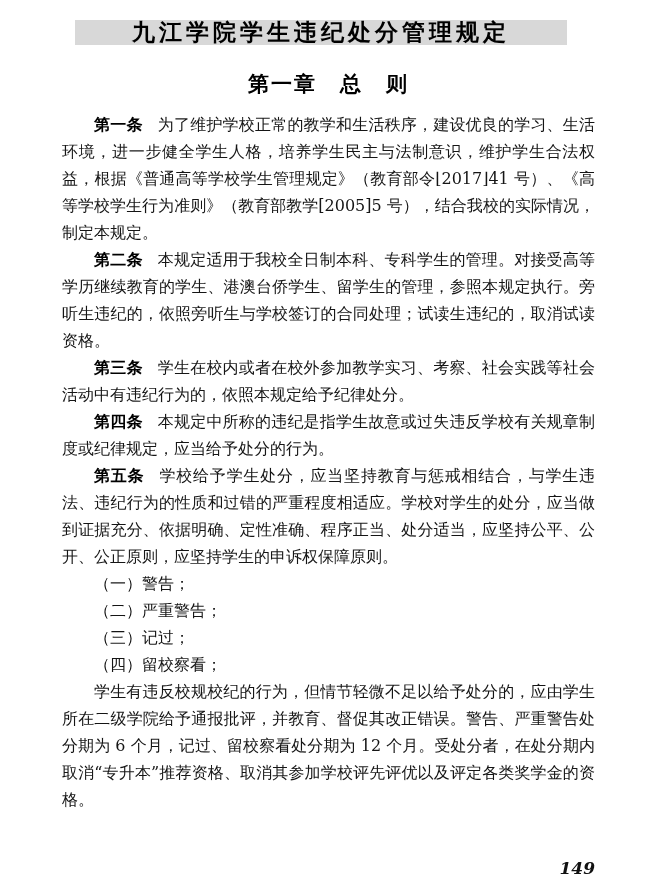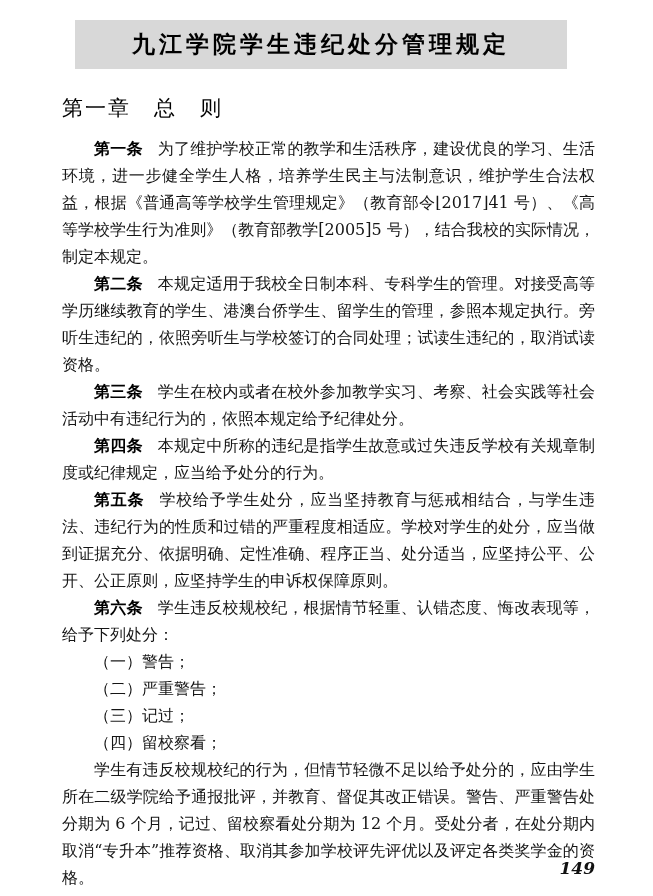--- a/index.html
+++ b/index.html
@@ -9,39 +9,40 @@
     height: 896px;
     background: #ffffff;
     color: #111111;
     font-family: "DejaVu Serif", serif;
     overflow: hidden;
     box-sizing: border-box;
     padding: 0 58px 0 62px;
   }
   .title-bar {
     margin: 20px 28px 0 13px;
-    height: 49px;
+    height: 25px;
     background: #d8d8d8;
     display: flex;
     align-items: center;
     justify-content: center;
   }
   .title-bar span {
     font-family: "DejaVu Sans", "Liberation Sans", sans-serif;
     font-weight: bold;
     font-size: 23px;
     letter-spacing: 4px;
     color: #000000;
     white-space: nowrap;
   }
   .chapter-heading {
     font-family: "DejaVu Sans", "Liberation Sans", sans-serif;
-    font-weight: normal;
+    font-weight: bold;
     font-size: 21px;
     letter-spacing: 2px;
+    text-align: center;
     color: #000000;
     margin: 27px 0 15px 0;
     line-height: 24px;
   }
   .chapter-heading.second { margin: 21px 0 13px 0; }
   .para {
     margin: 0;
     font-size: 16px;
     line-height: 27px;
     text-align: justify;
@@ -80,21 +81,20 @@
 
   <p class="para"><span class="art-label">第二条</span><span>本规定适用于我校全日制本科、专科学生的管理。对接受高等学历继续教育的学生、港澳台侨学生、留学生的管理，参照本规定执行。旁听生违纪的，依照旁听生与学校签订的合同处理；试读生违纪的，取消试读资格。</span></p>
 
   <p class="para"><span class="art-label">第三条</span><span>学生在校内或者在校外参加教学实习、考察、社会实践等社会活动中有违纪行为的，依照本规定给予纪律处分。</span></p>
 
   <p class="para"><span class="art-label">第四条</span><span>本规定中所称的违纪是指学生故意或过失违反学校有关规章制度或纪律规定，应当给予处分的行为。</span></p>
 
   <p class="para"><span class="art-label">第五条</span><span>学校给予学生处分，应当坚持教育与惩戒相结合，与学生违法、违纪行为的性质和过错的严重程度相适应。学校对学生的处分，应当做到证据充分、依据明确、定性准确、程序正当、处分适当，应坚持公平、公开、公正原则，应坚持学生的申诉权保障原则。</span></p>
 
 
-  <p class="para"><span class="art-label">第六条</span><span>学生违反校规校纪，根据情节轻重、认错态度、悔改表现等，给予下列处分：</span></p>
 
   <p class="para">（一）警告；</p>
   <p class="para">（二）严重警告；</p>
   <p class="para">（三）记过；</p>
   <p class="para">（四）留校察看；</p>
 
   <p class="para">学生有违反校规校纪的行为，但情节轻微不足以给予处分的，应由学生所在二级学院给予通报批评，并教育、督促其改正错误。警告、严重警告处分期为 6 个月，记过、留校察看处分期为 12 个月。受处分者，在处分期内取消“专升本”推荐资格、取消其参加学校评先评优以及评定各类奖学金的资格。</p>
 
   <div class="page-number">149</div>
 

